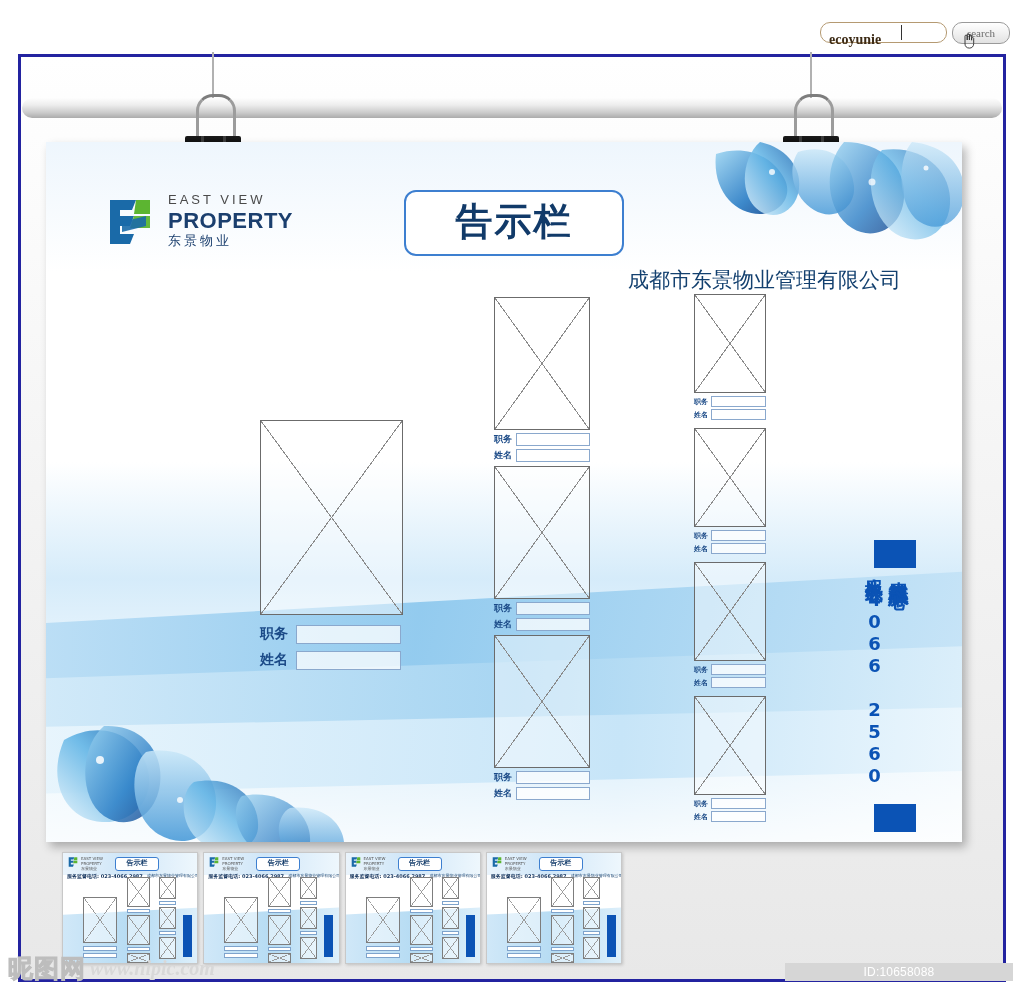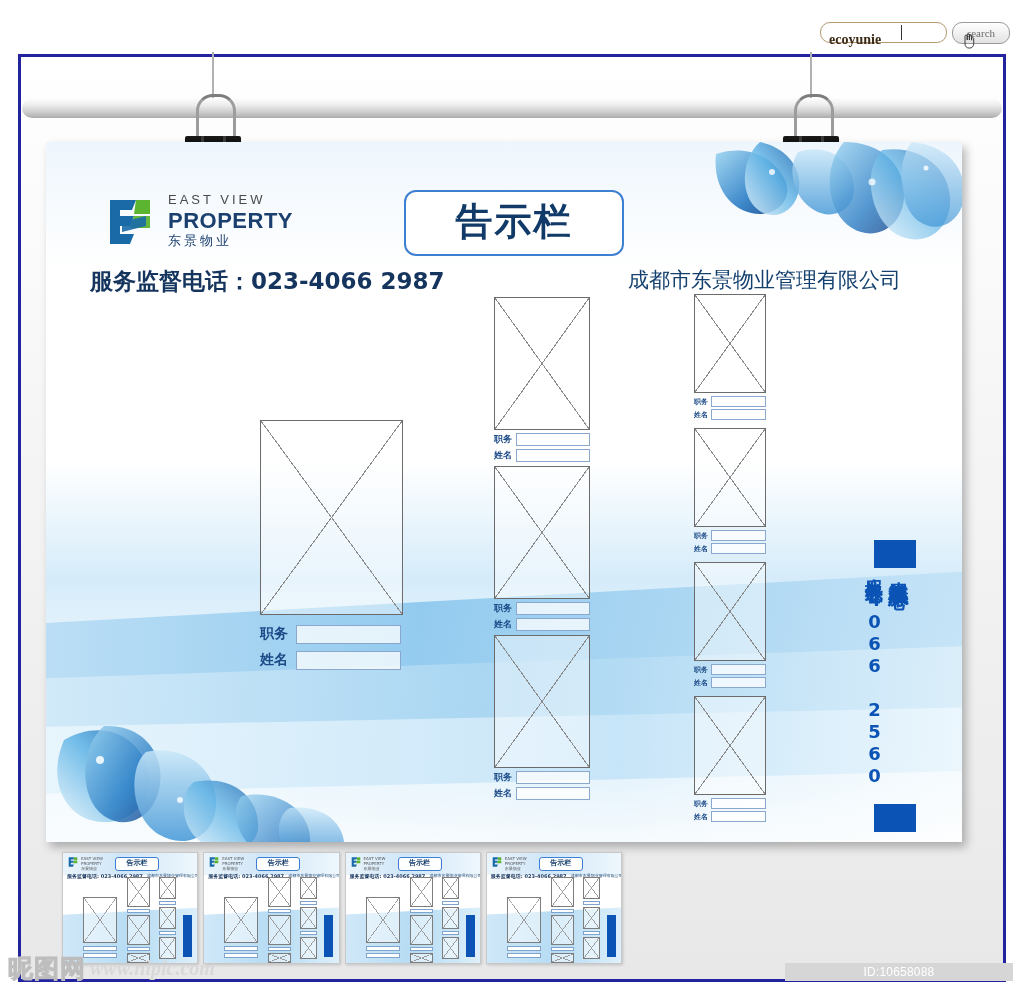--- a/index.html
+++ b/index.html
@@ -408,21 +408,20 @@
       <path d="M32 22 L48 22 L48 34 L28 34 Z" fill="#5cb531" opacity=".95"></path>
       <path d="M20 28 L44 22 L44 32 L20 38 Z" fill="#1a6aa8" opacity=".9"></path>
     </svg>
     <div id="ev-text">
       <div id="ev-line1">EAST VIEW</div>
       <div id="ev-line2">PROPERTY</div>
       <div id="ev-line3">东景物业</div>
     </div>
   </div>
 
-  <div id="hotline">服务监督电话：023-4066 2987</div>
 
   <div id="title-badge">
     <span>告示栏</span>
   </div>
 
   <div id="company">成都市东景物业管理有限公司</div>
 
   <div class="ph-box" style="left:214px;top:278px;width:143px;height:195px;"></div>
   <div class="fld-row" style="left:214px;top:482px;width:143px;height:20px;">
     <span class="fld-lab" style="font-size:14px;width:36px;">职务</span>

